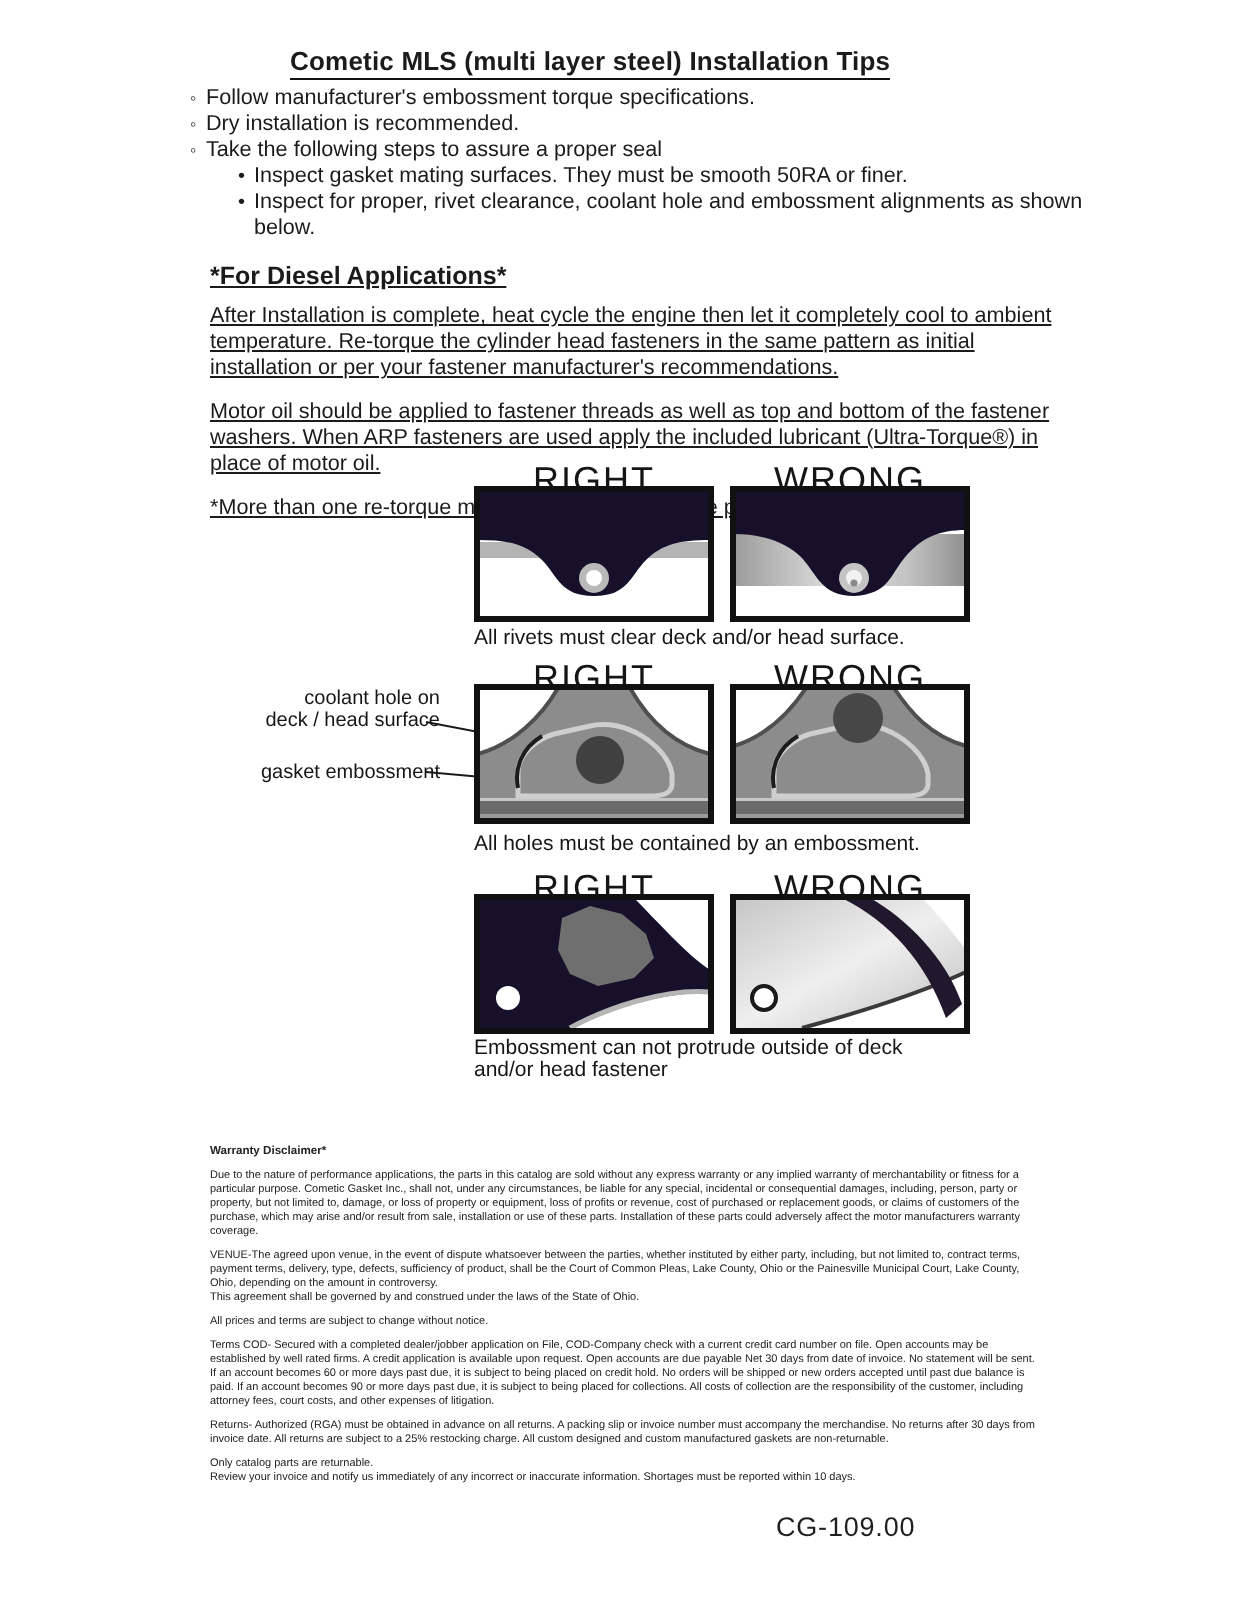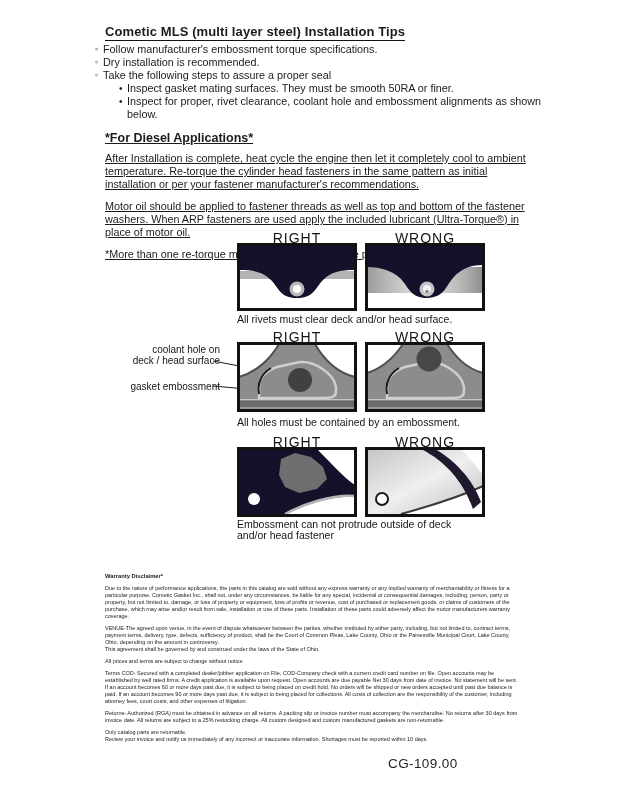--- a/index.html
+++ b/index.html
@@ -3,34 +3,34 @@
 <meta charset="utf-8">
 <style>
   html,body{margin:0;padding:0;background:#e8e8e8;}
   .page{
     position:relative;width:618px;height:800px;background:#ffffff;
     font-family:"Liberation Sans","DejaVu Sans",sans-serif;color:#1b1b1b;
     overflow:hidden;margin:0 auto;
   }
   
   .title-wrap{position:absolute;left:105px;top:22px;}
-  .title{font-size:13px;font-weight:bold;border-bottom:1.6px solid #111;padding-bottom:1px;letter-spacing:.1px;}
+  .title{font-size:13px;font-weight:bold;border-bottom:1.6px solid #111;padding-bottom:1px;letter-spacing:.1px;margin-left:40px;}
   .bullets{position:absolute;left:95px;top:43px;width:470px;font-size:10.8px;line-height:13px;}
   .bullet{display:flex;}
   .bullet .marker{width:8px;flex:0 0 8px;font-size:9px;line-height:13px;}
   .bullet.sub{padding-left:24px;}
   .bullet.sub .marker{font-size:10px;}
   
   .diesel{position:absolute;left:105px;top:131px;width:428px;text-decoration:underline;}
   .diesel h2{font-size:12.5px;font-weight:bold;margin:0 0 7px 0;}
   .diesel p{font-size:10.8px;line-height:13px;margin:0 0 9px 0;}
   .diesel p.note{margin-bottom:0;}
   
   .diagrams{position:absolute;left:0;top:228px;width:618px;height:332px;}
-  .dg-label{position:absolute;width:120px;text-align:center;font-size:14px;letter-spacing:1px;color:#151515;}
+  .dg-label{position:absolute;width:120px;text-align:center;font-size:18px;letter-spacing:1px;color:#151515;}
   .dg-box{position:absolute;width:120px;}
   .dg-box svg{display:block;}
   .dg-caption{position:absolute;left:237px;font-size:10.5px;line-height:11px;color:#161616;width:320px;}
   .ann{position:absolute;left:96px;width:124px;text-align:right;font-size:10px;line-height:11px;color:#161616;}
   .ann-lines{position:absolute;left:0;top:0;pointer-events:none;}
   
   .fineprint{position:absolute;left:105px;top:573px;width:414px;font-size:5.5px;line-height:7px;color:#222;}
   .fineprint .fp-head{font-weight:bold;font-size:5.8px;margin:0 0 5px 0;}
   .fineprint p{margin:0 0 5px 0;}
   .fineprint p.tight{margin:0;}

